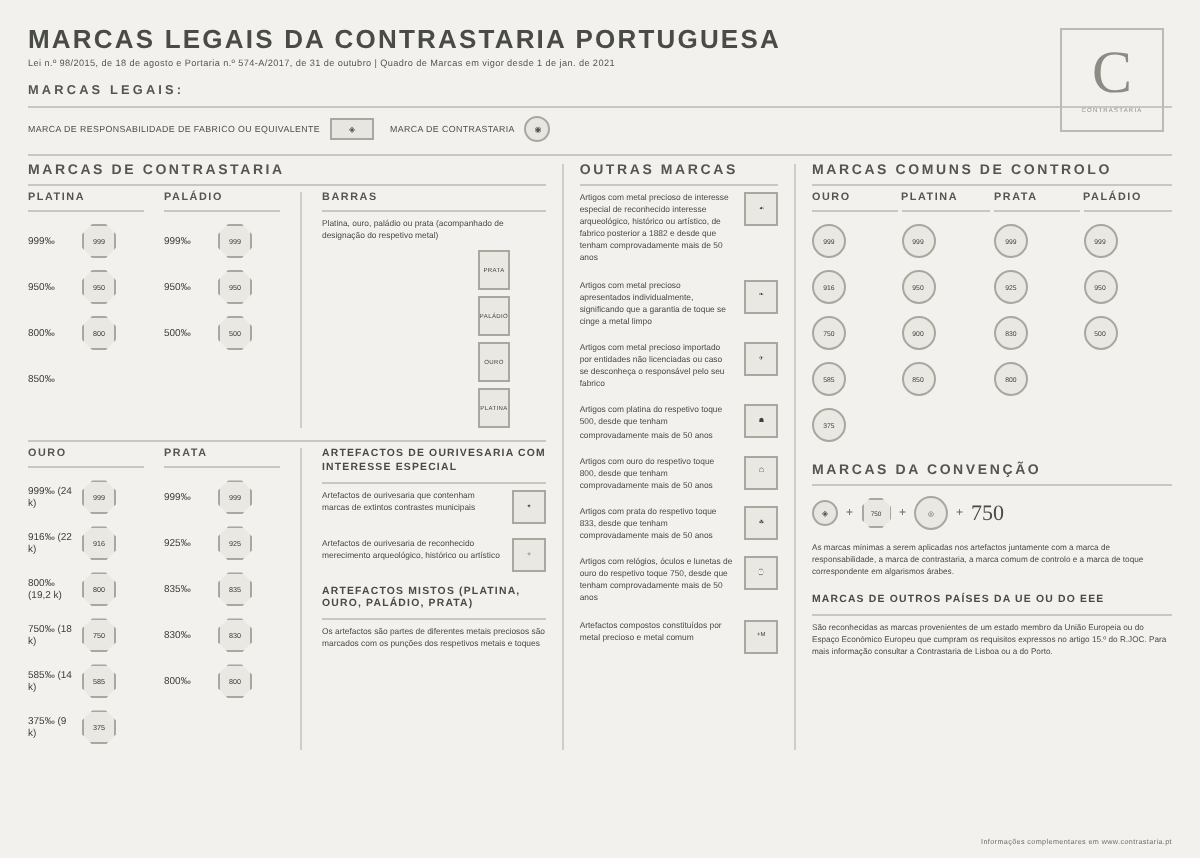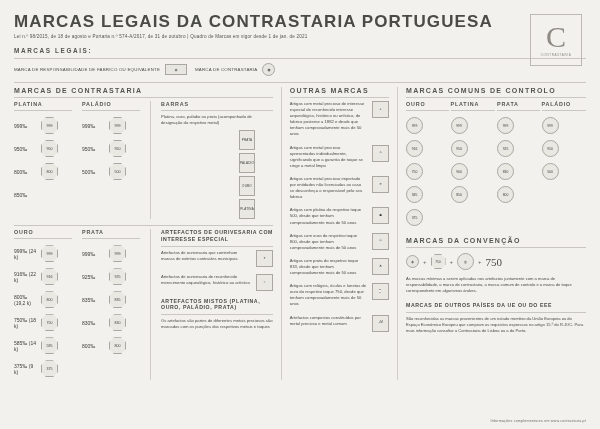--- a/index.html
+++ b/index.html
@@ -9,21 +9,21 @@
     background:#f2f1ed;
     font-family:"Liberation Sans", sans-serif;
     color:#2d2d2b;
     overflow:hidden;
     position:relative;
   }
   .page { position:relative; width:600px; height:429px; padding:10px 14px 0 14px; }
 
   
   .title {
-    font-size:17px; font-weight:bold; letter-spacing:1.1px;
+    font-size:13px; font-weight:bold; letter-spacing:1.1px;
     color:#4a4a46; margin:2px 0 2px 0;
   }
   .subtitle { font-size:4.6px; color:#55554f; letter-spacing:.2px; margin-bottom:8px; }
   .sec-label {
     font-size:6.4px; font-weight:bold; letter-spacing:1.6px; color:#55554f;
     margin:3px 0 4px 0;
   }
   .hr { height:1px; background:#c9c7bf; border:0; margin:3px 0 4px 0; }
 
   .logo-badge {

